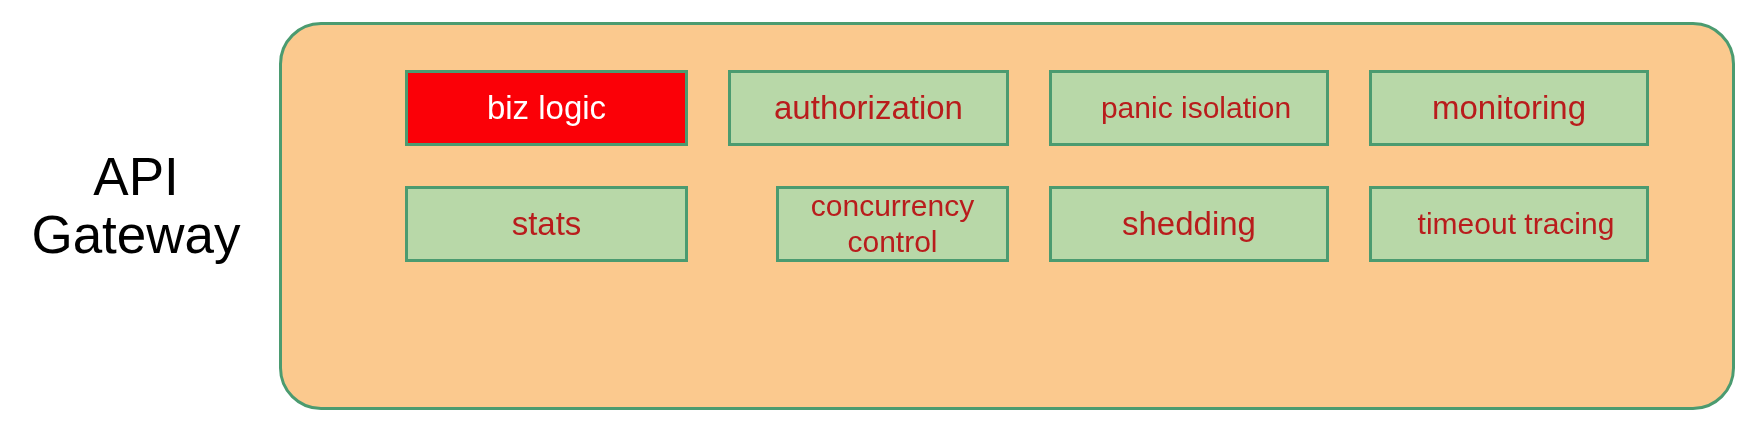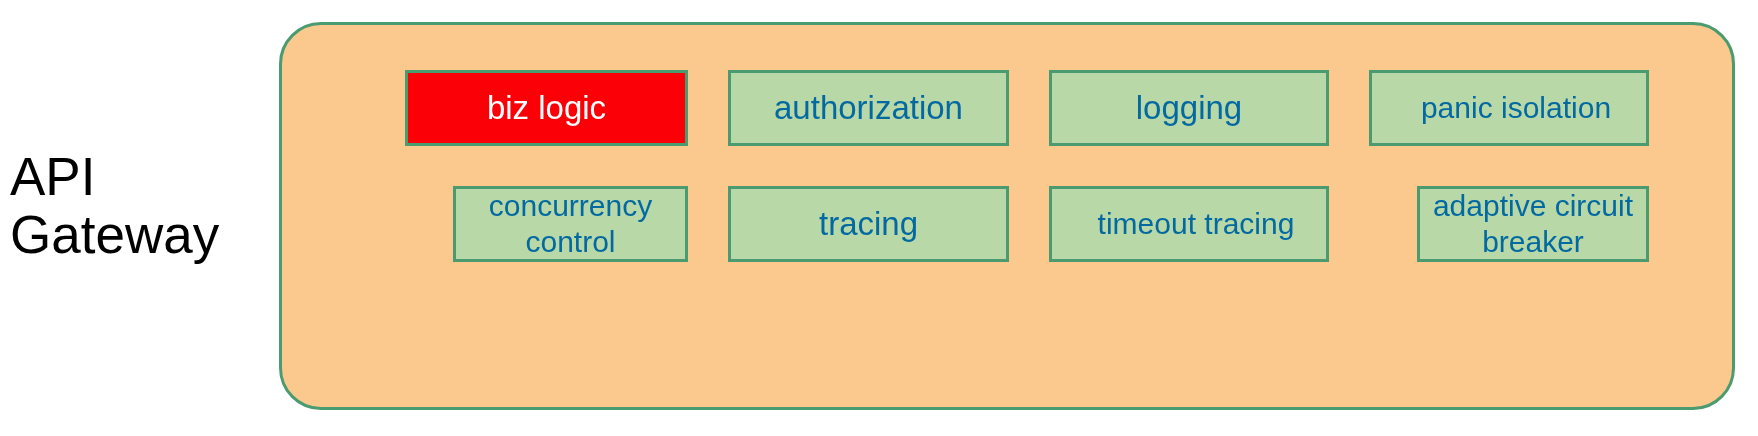--- a/index.html
+++ b/index.html
@@ -20,21 +20,21 @@
     height: 436px;
     background: #ffffff;
   }
 
   
   #gateway-label {
     position: absolute;
     left: 10px;
     top: 148px;
     width: 252px;
-    text-align: left;
+    text-align: center;
     color: #000000;
     font-size: 53px;
     line-height: 58px;
     letter-spacing: 0px;
     white-space: pre-line;
     user-select: none;
   }
 
   
   #gateway-container {
@@ -65,21 +65,21 @@
   }
 
   .feature-box {
     box-sizing: border-box;
     background: #b8d8a8;
     border: 3px solid #4b9b70;
     display: flex;
     align-items: center;
     justify-content: center;
     text-align: center;
-    color: #0369a1;
+    color: #b91c1c;
     font-size: 33px;
     line-height: 36px;
     padding: 0 6px;
     white-space: pre-line;
     user-select: none;
   }
 
   .feature-box.highlight {
     background: #fb0007;
     color: #ffffff;
@@ -102,24 +102,23 @@
 <div id="canvas">
 
   <div id="gateway-label">API
 Gateway</div>
 
   <div id="gateway-container">
 
     <div id="feature-grid">
         <div class="feature-box highlight">biz logic</div>
         <div class="feature-box">authorization</div>
-        <div class="feature-box">logging</div>
         <div class="feature-box small">panic isolation</div>
+        <div class="feature-box">monitoring</div>
+        <div class="feature-box">stats</div>
         <div class="feature-box two-line">concurrency
 control</div>
-        <div class="feature-box">tracing</div>
+        <div class="feature-box">shedding</div>
         <div class="feature-box small">timeout tracing</div>
-        <div class="feature-box two-line">adaptive circuit
-breaker</div>
       </div>
 
   </div>
 </div>
 
 </body></html>

